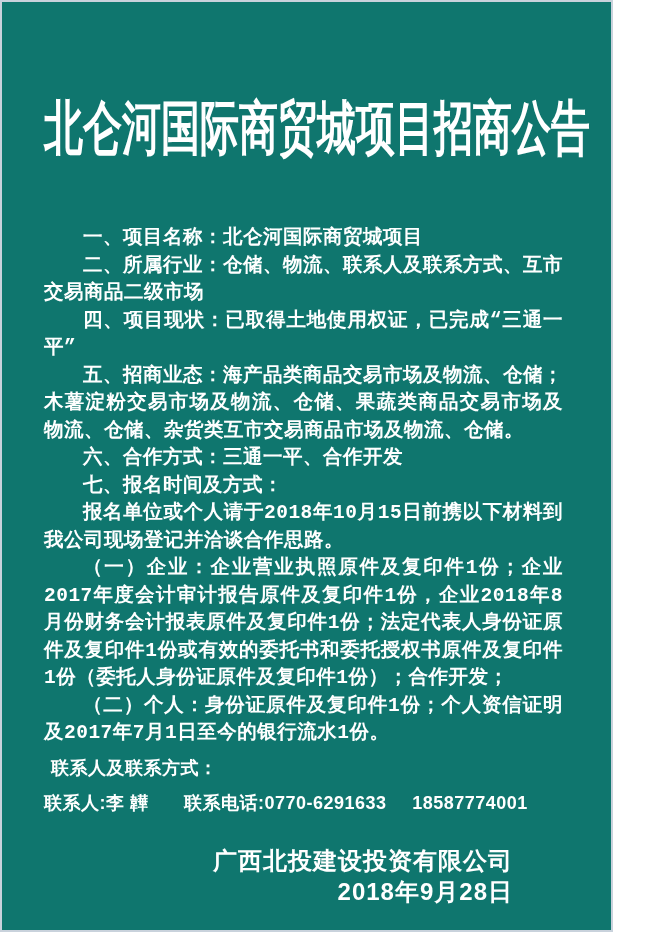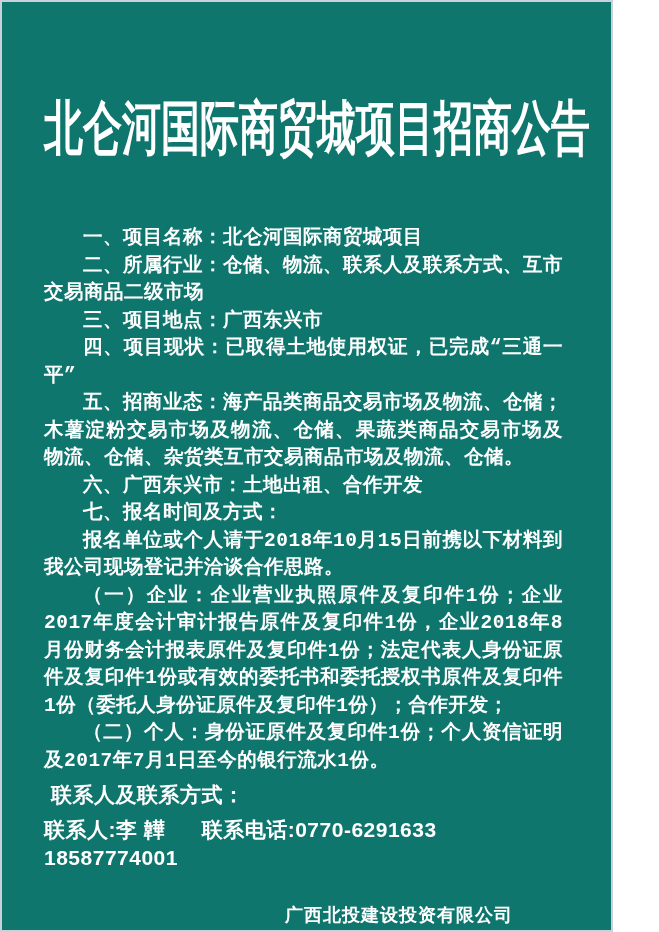--- a/index.html
+++ b/index.html
@@ -42,59 +42,58 @@
     letter-spacing: 0.5px;
     font-family: Liberation Mono, monospace;
   }
   .body-text p {
     margin: 0;
     padding: 0;
     text-indent: 2em;
   }
   .contact {
     margin-top: 6px;
-    font-size: 21px;
+    font-size: 18px;
     font-weight: bold;
     line-height: 28px;
     letter-spacing: 0.5px;
   }
   .contact-heading {
     padding-left: 7px;
   }
   .contact-line {
     margin-top: 7px;
   }
   .contact-line .gap-small { margin-right: 30px; }
   .contact-line .gap-large { margin-right: 20px; }
   .signature {
     margin-top: 28px;
     margin-left: auto;
     margin-right: 50px;
     width: fit-content;
-    text-align: left;
-    font-size: 18px;
+    text-align: right;
+    font-size: 24px;
     font-weight: bold;
     line-height: 31px;
     letter-spacing: 1px;
   }
 </style>
 </head>
 <body>
 
 <div class="page">
 
   <h1 class="title">北仑河国际商贸城项目招商公告</h1>
 
   <div class="body-text">
     <p>一、项目名称：北仑河国际商贸城项目</p>
     <p>二、所属行业：仓储、物流、联系人及联系方式、互市交易商品二级市场</p>
-    <p>三、项目地点：广西东兴市</p>
     <p>四、项目现状：已取得土地使用权证，已完成“三通一平”</p>
     <p>五、招商业态：海产品类商品交易市场及物流、仓储；木薯淀粉交易市场及物流、仓储、果蔬类商品交易市场及物流、仓储、杂货类互市交易商品市场及物流、仓储。</p>
-    <p>六、广西东兴市：土地出租、合作开发</p>
+    <p>六、合作方式：三通一平、合作开发</p>
     <p>七、报名时间及方式：</p>
     <p>报名单位或个人请于2018年10月15日前携以下材料到我公司现场登记并洽谈合作思路。</p>
     <p>（一）企业：企业营业执照原件及复印件1份；企业2017年度会计审计报告原件及复印件1份，企业2018年8月份财务会计报表原件及复印件1份；法定代表人身份证原件及复印件1份或有效的委托书和委托授权书原件及复印件1份（委托人身份证原件及复印件1份）；合作开发；</p>
     <p>（二）个人：身份证原件及复印件1份；个人资信证明及2017年7月1日至今的银行流水1份。</p>
   </div>
 
   <div class="contact">
     <div class="contact-heading">联系人及联系方式：</div>
     <div class="contact-line">
       <span class="gap-small">联系人:李 韡</span>

